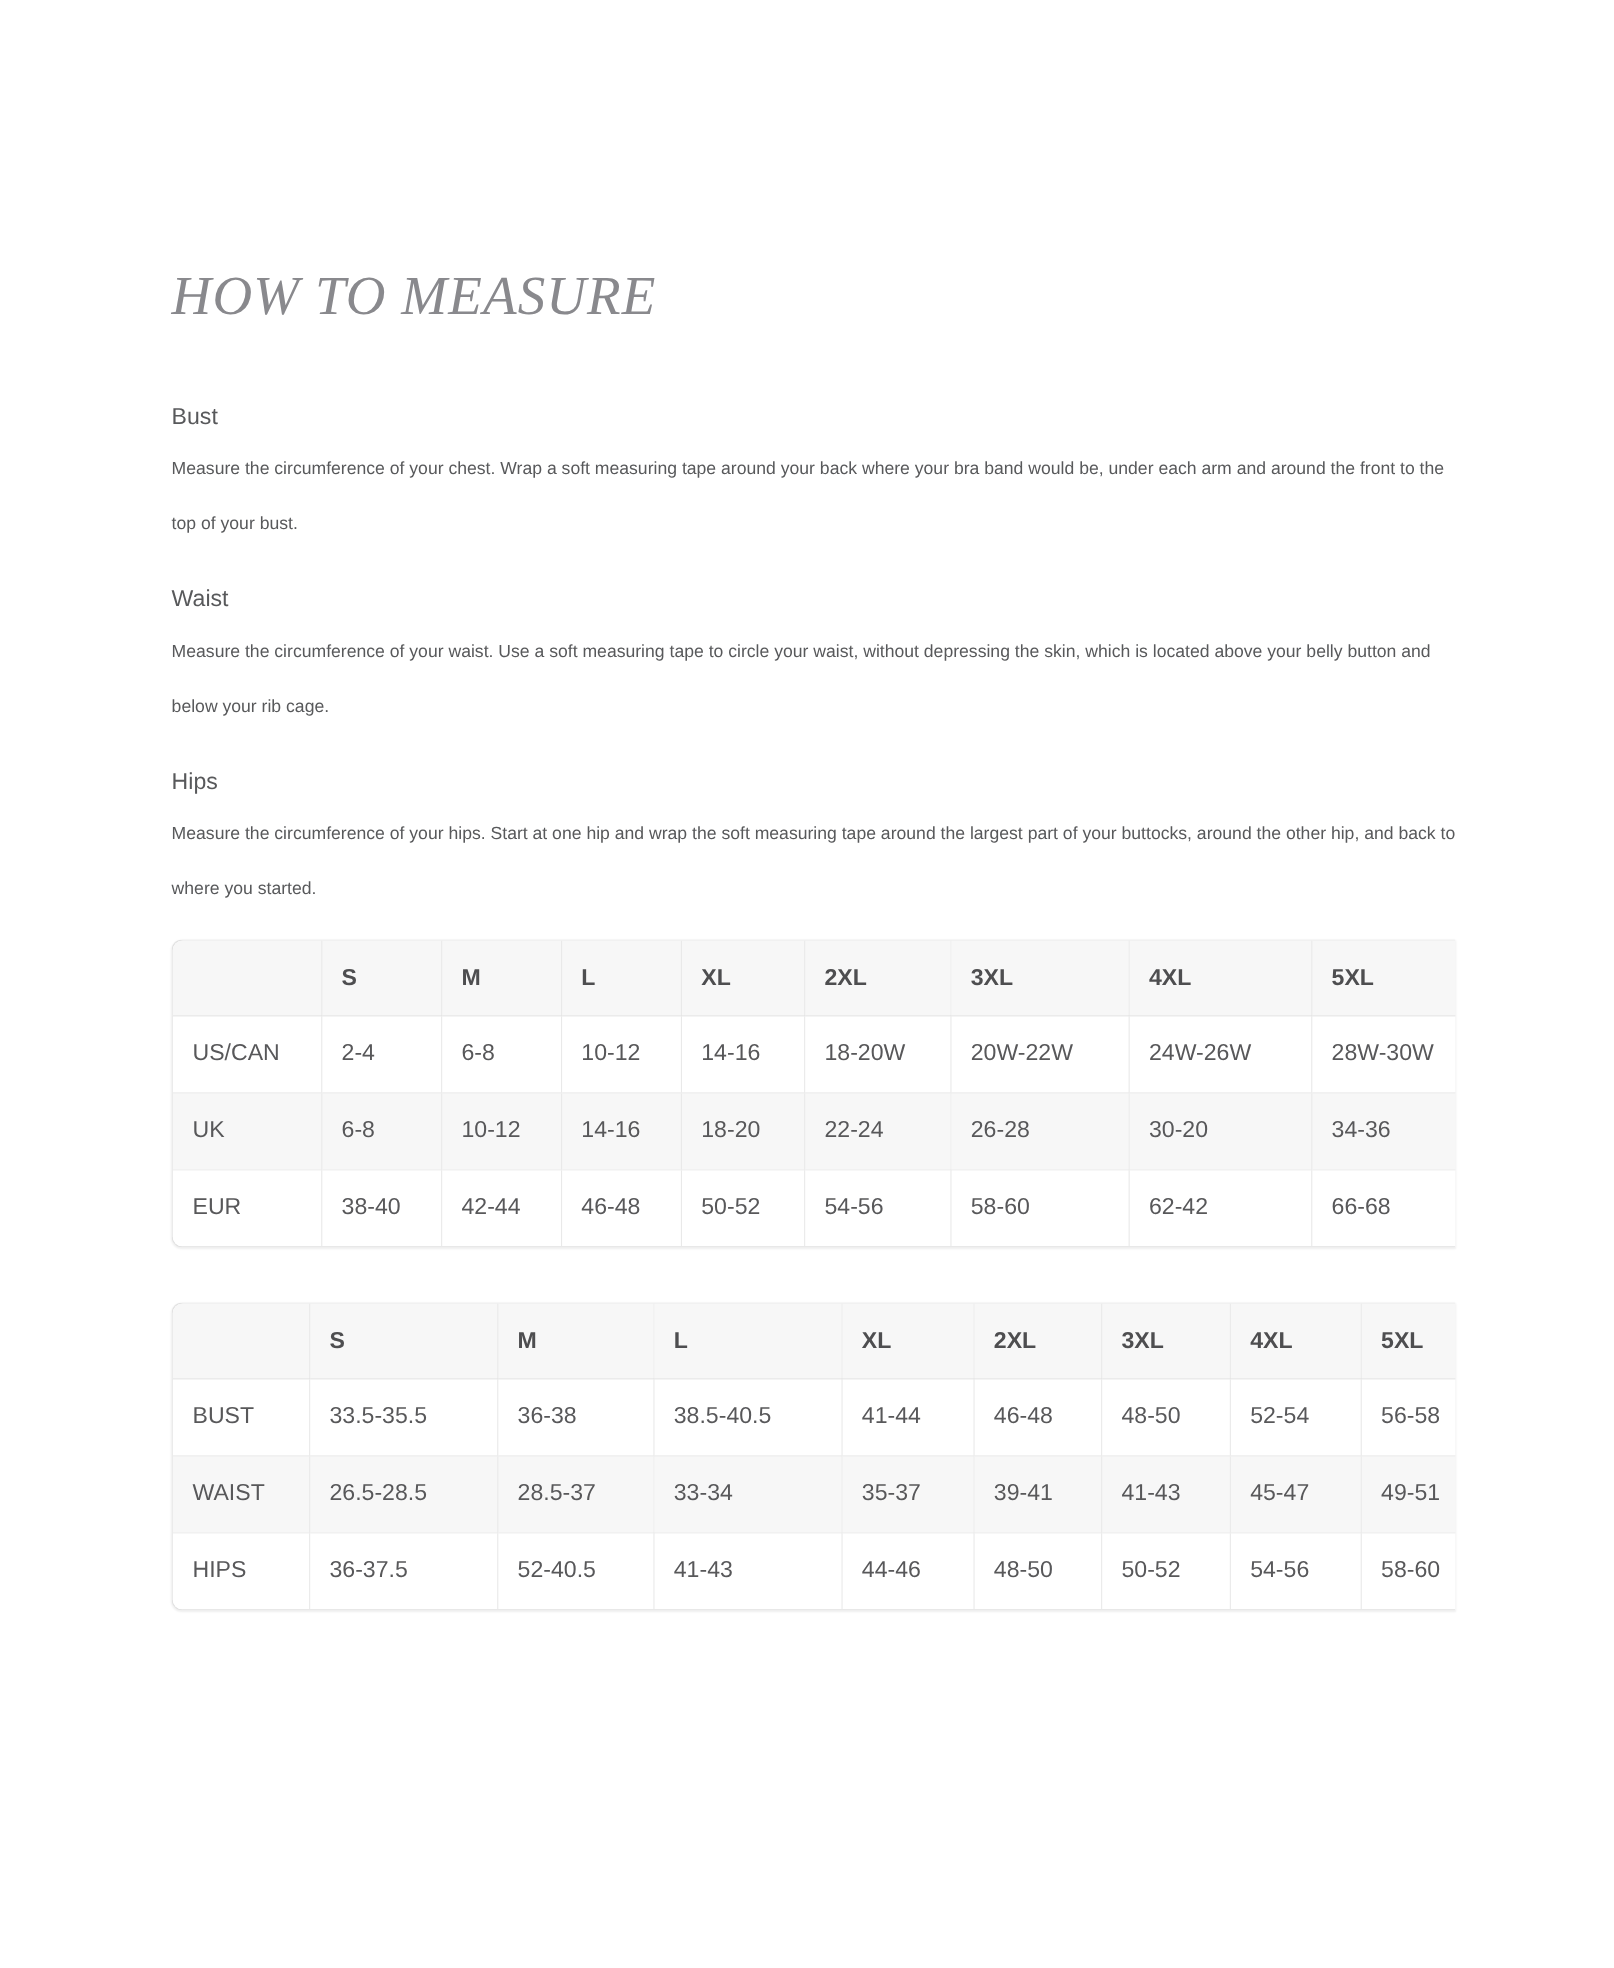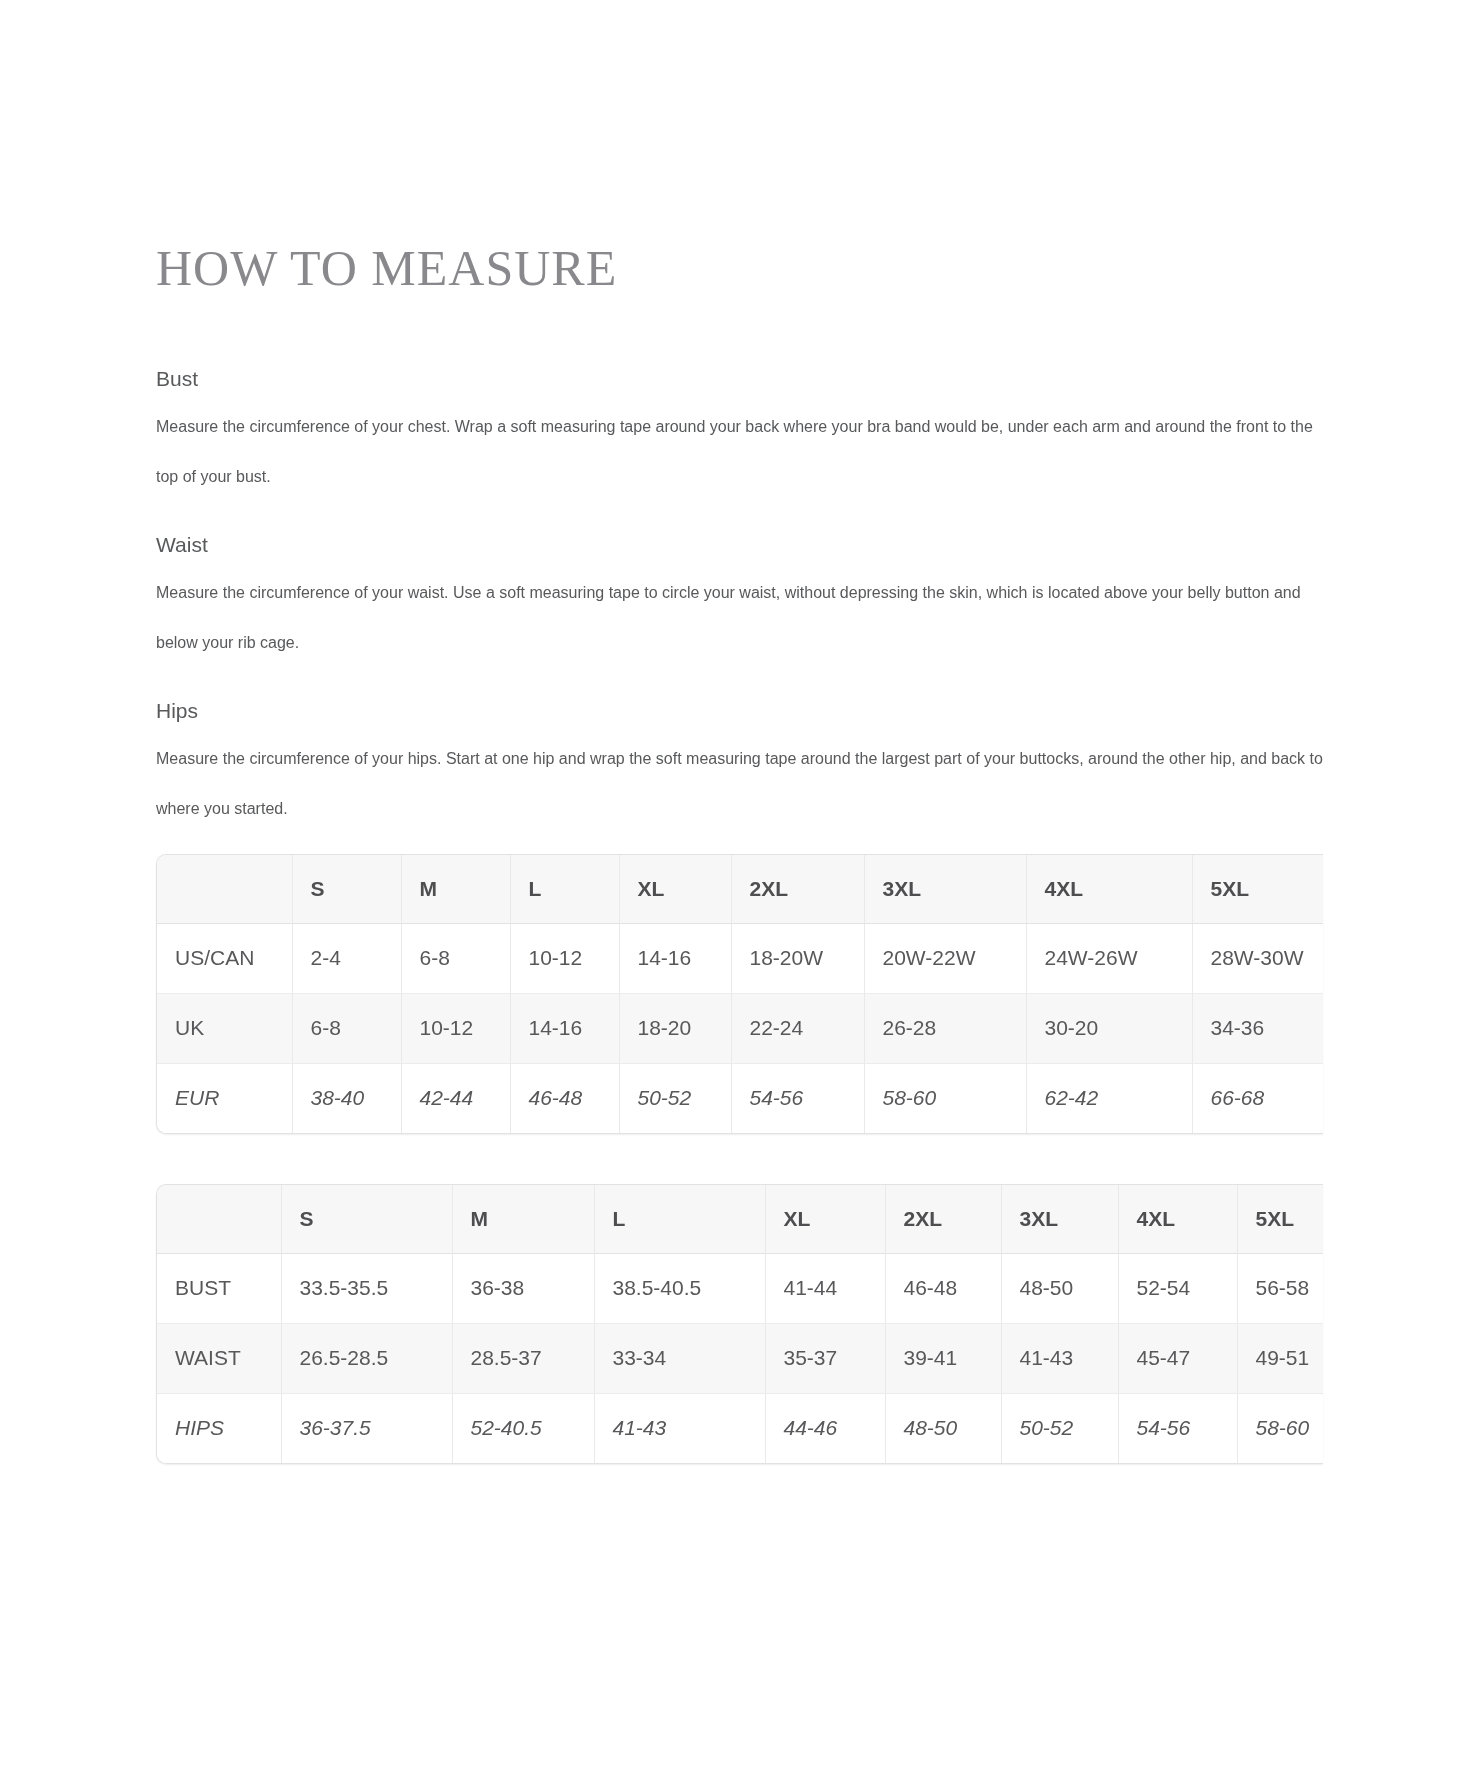--- a/index.html
+++ b/index.html
@@ -10,20 +10,21 @@
     font-family: "Liberation Sans", "DejaVu Sans", sans-serif;
     color: #5a5a5c;
     overflow: hidden;
   }
   .content {
     padding: 240px 0 0 156px;
     width: 1467px;
   }
   h1.page-title {
     font-family: "Liberation Serif", "DejaVu Serif", serif;
+    font-style: italic;
     font-weight: 400;
     font-size: 50px;
     line-height: 56px;
     letter-spacing: 1px;
     color: #89898d;
     margin: 0 0 60px 0;
   }
   .section-heading {
     font-size: 21px;
     font-weight: 400;
@@ -74,21 +75,21 @@
     height: 68px;
     border-bottom: 1px solid #e3e3e3;
   }
   .size-table tbody tr:nth-child(even) th,
   .size-table tbody tr:nth-child(even) td { background: #f7f7f7; }
   .size-table tbody tr:nth-child(odd) th,
   .size-table tbody tr:nth-child(odd) td { background: #ffffff; }
   .size-table tbody tr:last-child th,
   .size-table tbody tr:last-child td { border-bottom: none; }
   .size-table tr.italic-row th,
-  .size-table tr.italic-row td { font-style: italic; }
+  .size-table tr.italic-row td { }
 </style>
 </head>
 <body>
 
 <main class="content">
 
   <h1 class="page-title">HOW TO MEASURE</h1>
 
   <section>
     <div>

